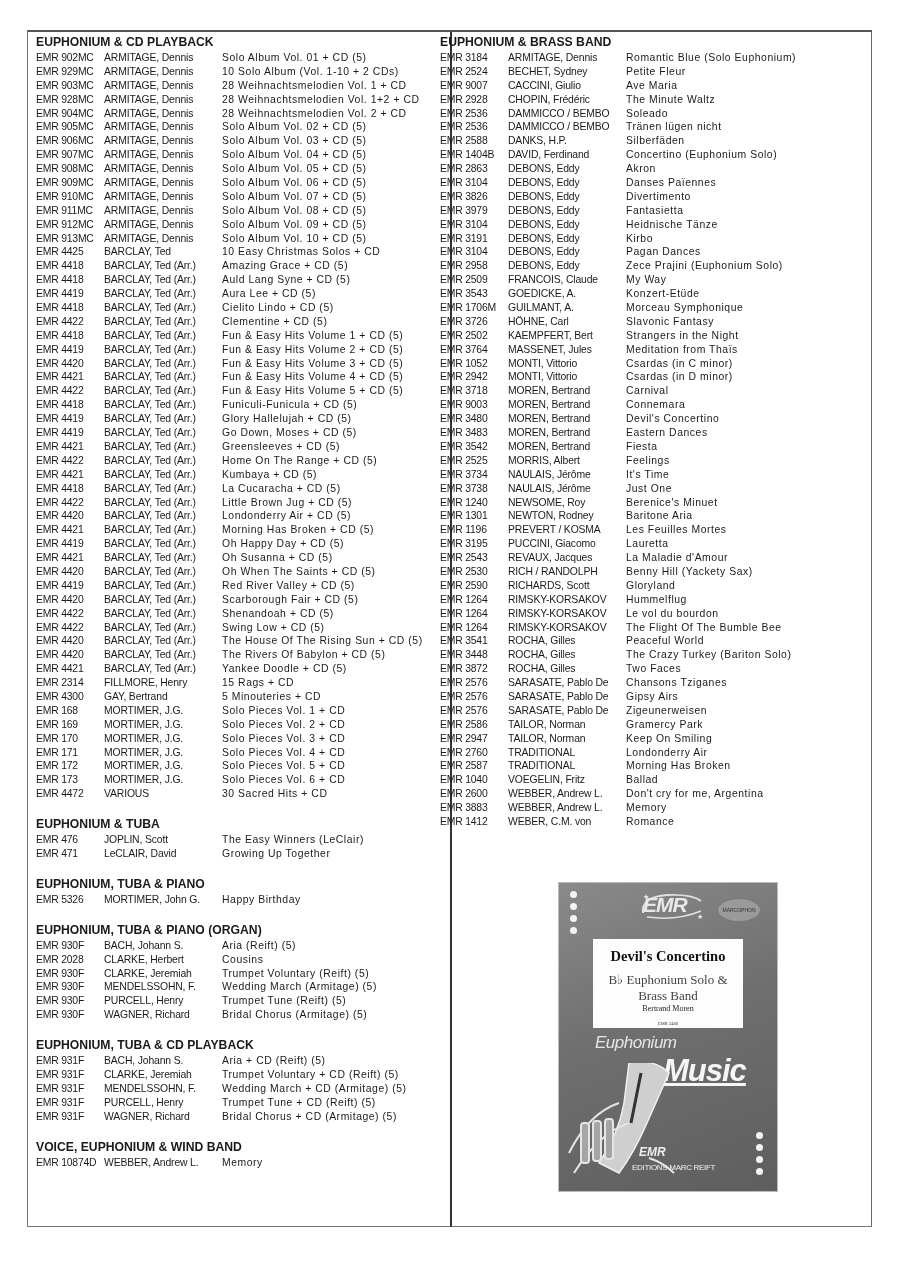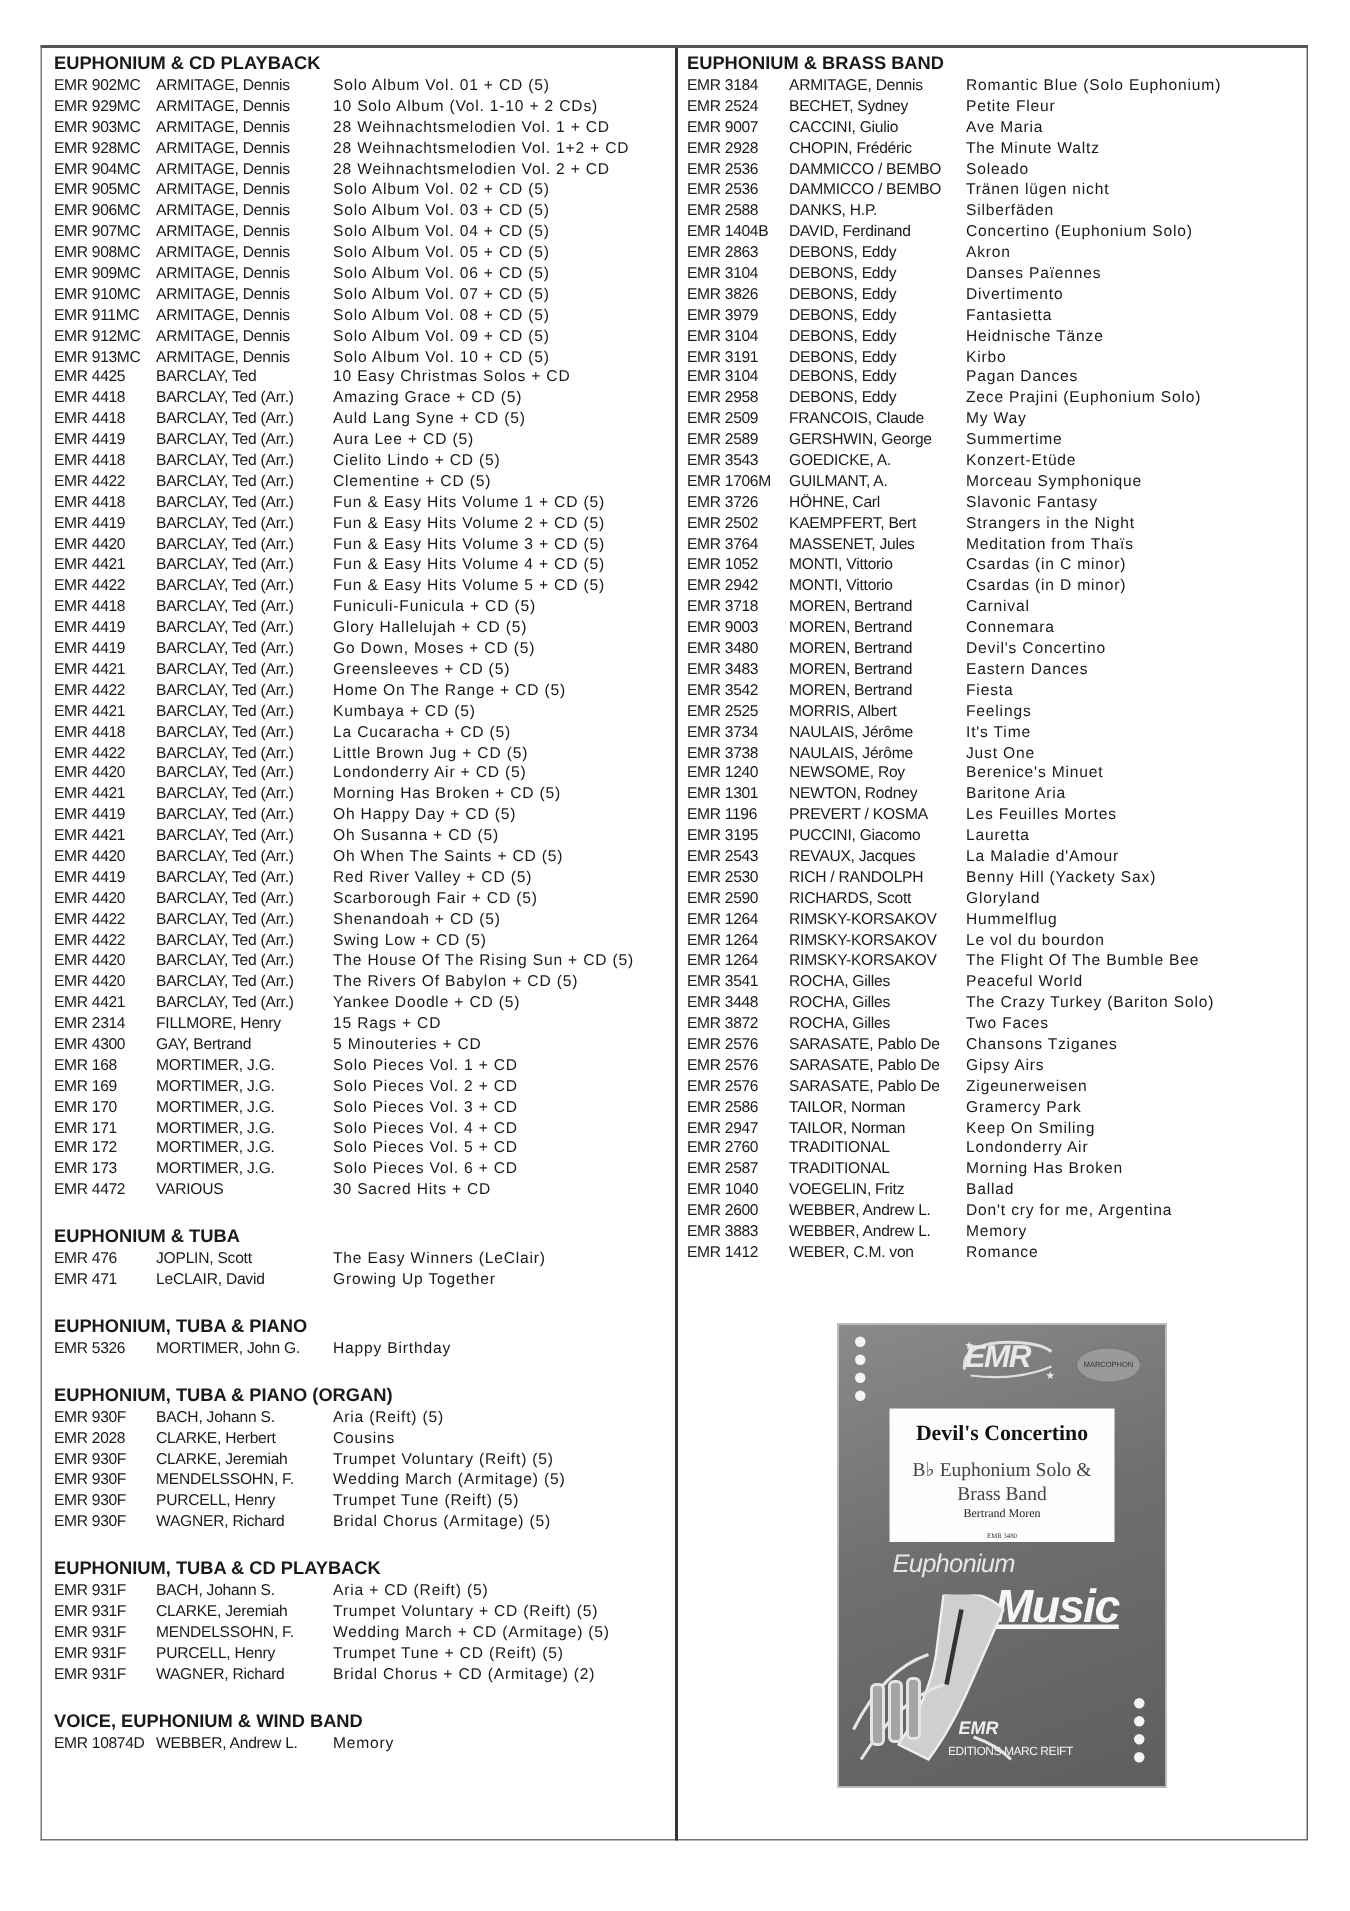--- a/index.html
+++ b/index.html
@@ -4,21 +4,21 @@
   <style>
     html, body { margin: 0; padding: 0; background: #ffffff; }
     body { width: 900px; height: 1274px; position: relative; overflow: hidden;
            font-family: "Liberation Sans", sans-serif; color: #1a1a1a; }
     .frame { position: absolute; left: 27px; top: 30px; width: 845px; height: 1197px;
              border-top: 2px solid #555; border-left: 1px solid #777; border-right: 1px solid #666;
              border-bottom: 1px solid #777; box-sizing: border-box; }
     .divider { position: absolute; left: 450px; top: 32px; width: 2px; height: 1195px; background: #333; }
     .col { position: absolute; top: 33px; }
     .col-left { left: 36px; width: 410px; }
-    .col-right { left: 458px; width: 408px; }
+    .col-right { left: 440px; width: 408px; }
     .section { margin: 0 0 14px 0; }
     .section-title { font-weight: bold; font-size: 12.2px; height: 18px; line-height: 18px; letter-spacing: 0; }
     .row { display: flex; height: 13.9px; line-height: 13.9px; font-size: 10.4px; white-space: nowrap; }
     .c-code { width: 68px; letter-spacing: -0.2px; }
     .c-comp { width: 118px; letter-spacing: -0.15px; }
     .c-title { letter-spacing: 0.55px; }
     .cover { position: absolute; left: 558px; top: 882px; width: 218px; height: 308px;
              background: linear-gradient(160deg, #8a8a8a 0%, #6f6f6f 45%, #5e5e5e 100%);
              border: 1px solid #bbb; overflow: hidden; }
     .dots { position: absolute; display: flex; flex-direction: column; gap: 5px; }
@@ -393,21 +393,21 @@
         <span class="c-title">Wedding March + CD (Armitage) (5)</span>
       </div>
       <div class="row">
         <span class="c-code">EMR 931F</span>
         <span class="c-comp">PURCELL, Henry</span>
         <span class="c-title">Trumpet Tune + CD (Reift) (5)</span>
       </div>
       <div class="row">
         <span class="c-code">EMR 931F</span>
         <span class="c-comp">WAGNER, Richard</span>
-        <span class="c-title">Bridal Chorus + CD (Armitage) (2)</span>
+        <span class="c-title">Bridal Chorus + CD (Armitage) (5)</span>
       </div>
     </div>
     <div class="section">
       <div class="section-title">VOICE, EUPHONIUM &amp; WIND BAND</div>
       <div class="row">
         <span class="c-code">EMR 10874D</span>
         <span class="c-comp">WEBBER, Andrew L.</span>
         <span class="c-title">Memory</span>
       </div>
     </div>
@@ -492,25 +492,20 @@
       </div>
       <div class="row">
         <span class="c-code">EMR 2958</span>
         <span class="c-comp">DEBONS, Eddy</span>
         <span class="c-title">Zece Prajini (Euphonium Solo)</span>
       </div>
       <div class="row">
         <span class="c-code">EMR 2509</span>
         <span class="c-comp">FRANCOIS, Claude</span>
         <span class="c-title">My Way</span>
-      </div>
-      <div class="row">
-        <span class="c-code">EMR 2589</span>
-        <span class="c-comp">GERSHWIN, George</span>
-        <span class="c-title">Summertime</span>
       </div>
       <div class="row">
         <span class="c-code">EMR 3543</span>
         <span class="c-comp">GOEDICKE, A.</span>
         <span class="c-title">Konzert-Etüde</span>
       </div>
       <div class="row">
         <span class="c-code">EMR 1706M</span>
         <span class="c-comp">GUILMANT, A.</span>
         <span class="c-title">Morceau Symphonique</span>

